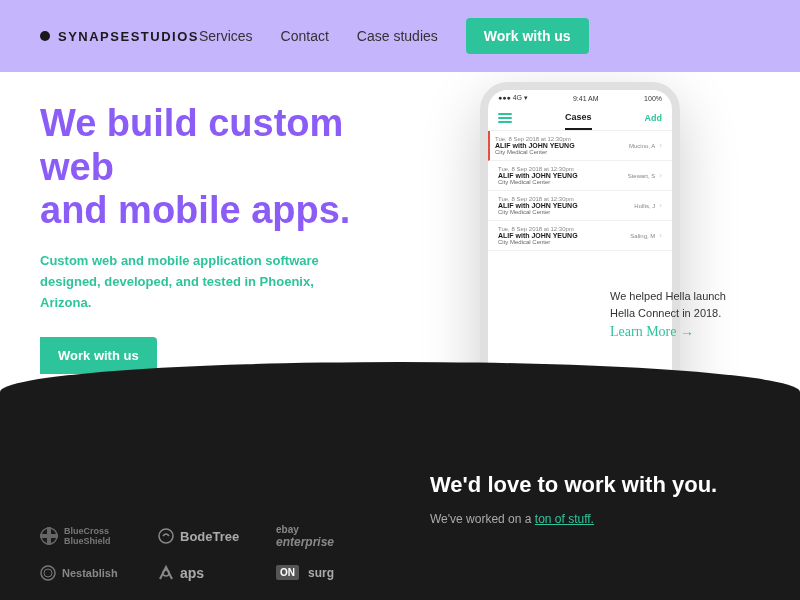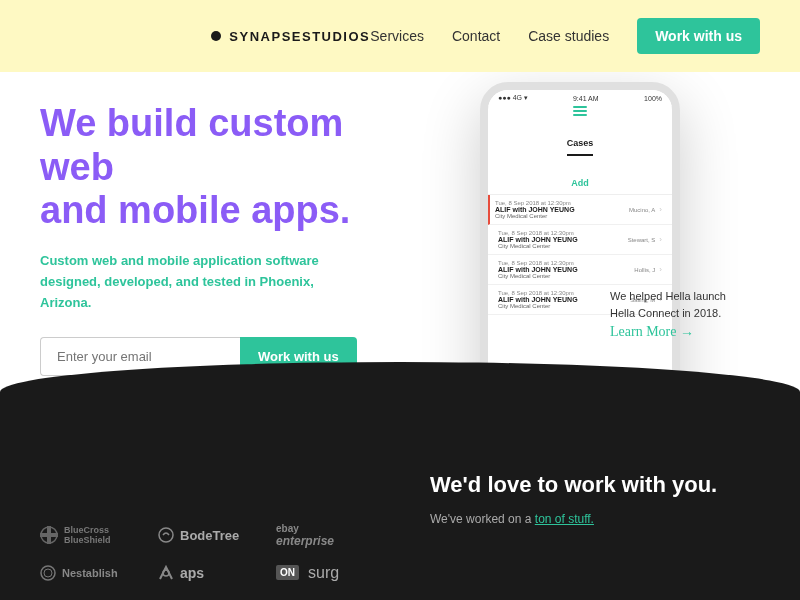--- a/index.html
+++ b/index.html
@@ -1,21 +1,21 @@
 <!DOCTYPE html>
 <html><head>
   <meta charset="utf-8">
   <style>
     * { margin: 0; padding: 0; box-sizing: border-box; }
     body { font-family: -apple-system, BlinkMacSystemFont, 'Segoe UI', sans-serif; width: 800px; height: 600px; overflow: hidden; background: #fff; }
 
     
     nav {
-      display: flex; align-items: center; justify-content: flex-end;
-      padding: 18px 40px; background: #fef9c3;
+      display: flex; align-items: center; justify-content: flex-start;
+      padding: 18px 40px; background: #c4b5fd;
     }
     .logo { display: flex; align-items: center; gap: 8px; }
     .logo-dot { width: 10px; height: 10px; background: #1a1a1a; border-radius: 50%; }
     .logo-text { font-size: 13px; font-weight: 700; letter-spacing: 1.5px; color: #1a1a1a; }
     .nav-links { display: flex; align-items: center; gap: 28px; }
     .nav-link { font-size: 14px; color: #333; text-decoration: none; cursor: pointer; }
     .nav-cta {
       background: #2ec49b; color: #fff; border: none; padding: 10px 18px;
       border-radius: 4px; font-size: 14px; font-weight: 600; cursor: pointer;
     }
@@ -48,21 +48,21 @@
       border-radius: 28px; border: 8px solid #e0e0e0;
       box-shadow: 0 20px 60px rgba(0,0,0,0.2);
       overflow: hidden; display: flex; flex-direction: column;
     }
     .phone-status {
       display: flex; justify-content: space-between; align-items: center;
       padding: 4px 10px; background: #fff; font-size: 7px; color: #333;
     }
     .phone-tabs {
       display: flex; border-bottom: 1px solid #eee; padding: 0 10px;
-      gap: 16px; align-items: center; justify-content: space-between; flex-direction: column;
+      gap: 16px; align-items: center; justify-content: space-between;
     }
     .phone-tab-icon { width: 14px; height: 10px; display: flex; flex-direction: column; gap: 2px; cursor: pointer; }
     .phone-tab-icon span { display: block; height: 2px; background: #2ec49b; border-radius: 1px; }
     .phone-tab-text { font-size: 9px; font-weight: 700; color: #1a1a1a; padding: 6px 0; border-bottom: 2px solid #1a1a1a; }
     .phone-tab-add { font-size: 9px; color: #2ec49b; font-weight: 600; padding: 6px 0; cursor: pointer; }
     .phone-list { flex: 1; overflow: hidden; }
     .phone-row {
       border-bottom: 1px solid #f0f0f0; padding: 5px 10px;
       display: flex; align-items: center; justify-content: space-between;
     }
@@ -147,21 +147,20 @@
 <div class="hero">
   <div class="hero-left">
     <h1 class="hero-title">
       <span>We build custom web</span><br>
       <span>and mobile apps.</span>
     </h1>
     <p class="hero-subtitle">
       <span>Custom web and mobile application software designed, developed, and tested in </span><span style="color:#2ec49b;font-weight:600;">Phoenix, Arizona.</span>
     </p>
     <div class="email-row">
-      <input class="email-input" type="email" placeholder="Enter your email" style="">
       <button class="email-cta">Work with us</button>
     </div>
   </div>
 
   <div class="hero-right">
     <div class="phone-wrapper">
       <div class="phone">
 
         <div class="phone-status">
           <span>●●● 4G ▾</span>
@@ -284,21 +283,21 @@
       <div class="logo-item">
         <svg width="16" height="16" viewBox="0 0 16 16">
           <path d="M2 14 L8 2 L14 14" stroke="#888" stroke-width="2" fill="none"></path>
           <circle cx="8" cy="8" r="3" fill="none" stroke="#888" stroke-width="1.5"></circle>
         </svg>
         <span style="font-size:14px; font-weight:700; color:#aaa;">aps</span>
       </div>
 
       <div class="logo-item">
         <span class="on-badge">ON</span>
-        <span style="font-size:16px; font-weight:400; color:#aaa;">surg</span>
+        <span style="font-size:12px; font-weight:700; color:#aaa;">surg</span>
       </div>
     </div>
   </div>
 
   <div class="dark-right">
     <h2>We'd love to work with you.</h2>
     <p>
       <span>We've worked on a </span>
       <a href="#">ton of stuff.</a>
     </p>

